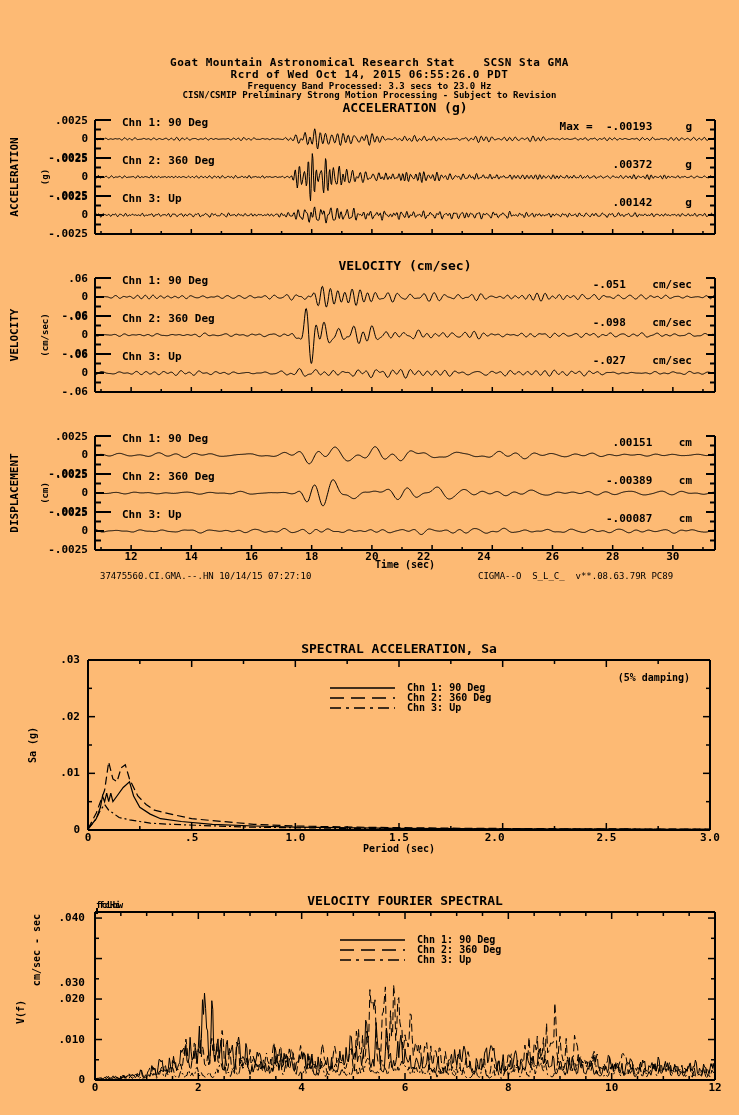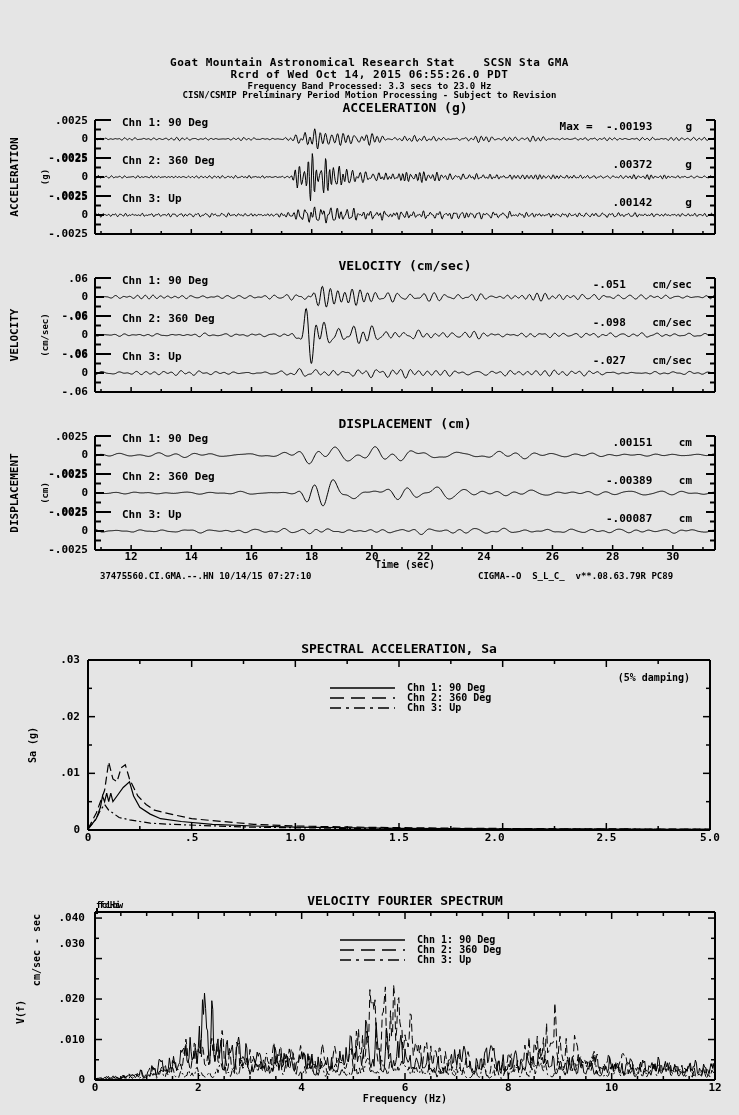--- a/index.html
+++ b/index.html
@@ -1,27 +1,27 @@
 <!DOCTYPE html>
 <html><head>
 <meta charset="utf-8">
 <style>
   html,body{margin:0;padding:0;background:#fff;}
-  #page{position:relative;width:739px;height:1115px;background:#e5e5e5;color:#000;
+  #page{position:relative;width:739px;height:1115px;background:#fdba74;color:#000;
         font-family:"DejaVu Sans Mono",monospace;overflow:hidden;}
   .abs{position:absolute;white-space:pre;}
   .ctr{left:0;width:739px;text-align:center;}
   .h1{font-size:11px;font-weight:700;letter-spacing:0.5px;}
   .h2{font-size:9px;font-weight:700;}
   .sect-title{font-size:13px;font-weight:700;left:95px;width:620px;text-align:center;}
   .tick{font-size:11px;font-weight:700;line-height:11px;}
   .yt{width:55px;text-align:right;left:33px;}
   .chn{font-size:11px;font-weight:700;line-height:11px;}
   .maxl{font-size:11px;font-weight:700;line-height:11px;width:240px;text-align:right;left:452px;}
-  .foot{font-size:9px;font-weight:700;}
+  .foot{font-size:9px;font-weight:400;}
   .axlab{font-size:10px;font-weight:700;}
   .rlabel{position:absolute;white-space:nowrap;transform:translate(-50%,-50%) rotate(-90deg);font-weight:700;}
   .leg{font-size:10px;font-weight:700;line-height:10px;}
   svg{position:absolute;left:0;top:0;}
 </style>
 </head>
 <body>
 
 <div id="page">
   <svg id="gfx" width="739" height="1115" viewBox="0 0 739 1115">
@@ -345,47 +345,46 @@
         <polyline points="95.0,1079.0 96.0,1078.9 97.1,1078.2 98.1,1078.7 99.1,1079.2 100.2,1079.0 101.2,1079.0 102.2,1077.9 103.3,1077.4 104.3,1078.5 105.3,1078.2 106.4,1076.5 107.4,1077.2 108.4,1078.6 109.5,1078.8 110.5,1077.8 111.5,1076.9 112.6,1077.6 113.6,1078.5 114.6,1077.1 115.7,1076.2 116.7,1077.8 117.7,1077.5 118.8,1078.7 119.8,1078.8 120.8,1079.0 121.9,1077.5 122.9,1075.2 123.9,1076.8 125.0,1078.4 126.0,1076.8 127.0,1074.1 128.1,1074.6 129.1,1073.9 130.1,1076.4 131.2,1077.0 132.2,1078.4 133.2,1077.7 134.3,1075.3 135.3,1075.3 136.3,1076.0 137.4,1074.9 138.4,1077.1 139.4,1075.5 140.5,1070.9 141.5,1070.0 142.5,1074.2 143.6,1076.7 144.6,1077.0 145.6,1077.3 146.7,1076.2 147.7,1072.0 148.7,1070.5 149.8,1068.0 150.8,1067.7 151.8,1071.3 152.9,1067.1 153.9,1069.2 154.9,1067.0 156.0,1075.1 157.0,1077.2 158.0,1077.1 159.1,1075.2 160.1,1072.7 161.1,1068.1 162.2,1066.5 163.2,1072.0 164.2,1065.4 165.3,1064.1 166.3,1070.5 167.3,1069.8 168.4,1073.7 169.4,1069.2 170.4,1067.0 171.5,1068.4 172.5,1060.5 173.5,1063.0 174.6,1060.5 175.6,1067.6 176.6,1068.6 177.7,1070.0 178.7,1068.2 179.7,1067.8 180.8,1063.8 181.8,1069.6 182.8,1063.4 183.9,1053.5 184.9,1049.6 185.9,1039.1 187.0,1046.8 188.0,1060.6 189.0,1063.6 190.1,1070.2 191.1,1067.4 192.1,1059.4 193.2,1060.1 194.2,1043.1 195.2,1044.0 196.3,1063.4 197.3,1055.0 198.3,1049.1 199.4,1053.1 200.4,1039.8 201.4,1056.8 202.5,1046.6 203.5,1051.1 204.5,1064.0 205.6,1065.6 206.6,1064.0 207.6,1055.7 208.7,1064.9 209.7,1063.5 210.7,1044.9 211.8,1038.3 212.8,1050.5 213.8,1043.8 214.9,1060.7 215.9,1057.7 216.9,1043.1 218.0,1061.8 219.0,1062.4 220.0,1047.7 221.1,1043.3 222.1,1030.5 223.1,1037.8 224.2,1058.6 225.2,1056.3 226.2,1062.6 227.3,1070.6 228.3,1066.7 229.3,1052.2 230.4,1054.4 231.4,1066.5 232.4,1069.4 233.5,1070.7 234.5,1073.4 235.5,1060.9 236.6,1042.2 237.6,1046.1 238.6,1042.6 239.7,1066.0 240.7,1068.1 241.7,1064.3 242.8,1068.3 243.8,1067.0 244.8,1066.1 245.9,1062.4 246.9,1057.9 247.9,1065.3 249.0,1059.6 250.0,1049.4 251.0,1062.9 252.1,1061.1 253.1,1058.3 254.1,1058.9 255.2,1061.5 256.2,1069.0 257.2,1069.8 258.3,1070.2 259.3,1065.6 260.3,1060.7 261.4,1070.0 262.4,1067.1 263.4,1059.9 264.5,1068.8 265.5,1072.1 266.5,1072.1 267.6,1070.5 268.6,1065.6 269.6,1069.2 270.7,1066.7 271.7,1063.9 272.7,1051.0 273.8,1042.4 274.8,1049.9 275.8,1064.5 276.9,1063.8 277.9,1052.6 278.9,1055.9 280.0,1046.2 281.0,1048.5 282.0,1064.3 283.1,1068.4 284.1,1058.8 285.1,1057.2 286.2,1068.7 287.2,1067.9 288.2,1057.7 289.3,1048.9 290.3,1056.8 291.3,1049.0 292.4,1049.4 293.4,1058.4 294.4,1071.7 295.5,1074.7 296.5,1072.9 297.5,1066.1 298.6,1059.5 299.6,1051.9 300.6,1045.5 301.7,1052.6 302.7,1056.7 303.7,1052.1 304.8,1054.0 305.8,1063.3 306.8,1069.3 307.9,1064.5 308.9,1056.1 309.9,1062.5 311.0,1063.6 312.0,1055.1 313.0,1063.5 314.1,1065.0 315.1,1060.6 316.1,1070.8 317.2,1072.5 318.2,1075.3 319.2,1071.8 320.3,1061.5 321.3,1052.6 322.3,1043.6 323.4,1049.6 324.4,1059.4 325.4,1060.8 326.5,1070.8 327.5,1072.7 328.5,1074.5 329.6,1074.3 330.6,1071.0 331.6,1066.0 332.7,1059.2 333.7,1051.2 334.7,1046.2 335.8,1052.2 336.8,1062.8 337.8,1057.2 338.9,1060.7 339.9,1062.8 340.9,1062.4 342.0,1062.7 343.0,1064.3 344.0,1066.8 345.1,1068.8 346.1,1067.6 347.1,1062.5 348.2,1063.4 349.2,1055.7 350.2,1050.4 351.3,1048.4 352.3,1059.2 353.3,1068.6 354.4,1071.1 355.4,1053.0 356.4,1031.0 357.5,1045.4 358.5,1029.0 359.5,1047.4 360.6,1054.1 361.6,1051.1 362.6,1035.1 363.7,1058.5 364.7,1059.6 365.7,1052.0 366.8,1031.0 367.8,1042.5 368.8,1035.0 369.9,989.6 370.9,1001.8 371.9,1004.6 373.0,1002.0 374.0,1009.8 375.0,999.8 376.1,1029.8 377.1,1054.8 378.1,1062.5 379.2,1064.2 380.2,1062.9 381.2,1044.6 382.3,1013.8 383.3,1012.0 384.3,1000.1 385.4,986.9 386.4,1042.3 387.4,1047.8 388.5,1053.4 389.5,1038.7 390.5,1010.7 391.6,1036.1 392.6,1033.2 393.6,984.8 394.7,996.4 395.7,1040.5 396.7,1029.5 397.8,1000.1 398.8,997.6 399.8,1021.8 400.9,1028.1 401.9,1027.9 402.9,1050.9 404.0,1043.9 405.0,1034.8 406.0,1041.0 407.1,1039.8 408.1,1047.0 409.1,1038.4 410.2,1013.8 411.2,1014.9 412.2,1037.7 413.3,1055.6 414.3,1050.5 415.3,1044.1 416.4,1042.7 417.4,1051.1 418.4,1045.1 419.5,1053.5 420.5,1045.3 421.5,1061.1 422.6,1064.4 423.6,1055.2 424.6,1046.3 425.7,1048.0 426.7,1042.6 427.7,1054.4 428.8,1068.4 429.8,1060.1 430.8,1045.9 431.9,1061.3 432.9,1065.4 433.9,1056.7 435.0,1050.7 436.0,1051.1 437.0,1057.6 438.1,1062.6 439.1,1048.0 440.1,1048.2 441.2,1060.4 442.2,1067.4 443.2,1071.2 444.3,1061.4 445.3,1051.4 446.3,1058.8 447.4,1066.3 448.4,1066.0 449.4,1061.0 450.5,1059.7 451.5,1066.9 452.5,1073.7 453.6,1075.0 454.6,1075.7 455.6,1074.6 456.7,1067.0 457.7,1055.0 458.7,1054.0 459.8,1062.3 460.8,1072.9 461.8,1075.0 462.9,1070.7 463.9,1066.0 464.9,1066.5 466.0,1058.3 467.0,1058.5 468.0,1051.6 469.1,1056.2 470.1,1069.6 471.1,1071.6 472.2,1068.5 473.2,1071.9 474.2,1071.2 475.3,1073.7 476.3,1070.8 477.3,1064.9 478.4,1067.7 479.4,1068.1 480.4,1069.1 481.5,1070.0 482.5,1061.9 483.5,1059.3 484.6,1059.4 485.6,1072.4 486.6,1075.8 487.7,1075.9 488.7,1074.6 489.7,1075.2 490.8,1068.5 491.8,1057.8 492.8,1062.0 493.9,1061.7 494.9,1068.1 495.9,1068.2 497.0,1070.4 498.0,1061.3 499.0,1061.3 500.1,1070.2 501.1,1069.1 502.1,1062.0 503.2,1068.4 504.2,1074.2 505.2,1070.4 506.3,1062.4 507.3,1062.4 508.3,1052.8 509.4,1056.2 510.4,1057.8 511.4,1053.7 512.5,1069.8 513.5,1071.1 514.5,1064.0 515.6,1063.3 516.6,1065.7 517.6,1060.3 518.7,1070.6 519.7,1069.0 520.7,1059.6 521.8,1059.0 522.8,1063.0 523.8,1059.8 524.9,1045.0 525.9,1052.1 526.9,1053.4 528.0,1055.5 529.0,1037.1 530.0,1053.3 531.1,1066.2 532.1,1070.1 533.1,1060.6 534.2,1042.9 535.2,1044.4 536.2,1050.1 537.3,1036.2 538.3,1055.2 539.3,1059.0 540.4,1048.1 541.4,1055.5 542.4,1052.0 543.5,1037.6 544.5,1062.8 545.5,1048.0 546.6,1023.2 547.6,1052.9 548.6,1051.7 549.7,1046.7 550.7,1042.9 551.7,1043.3 552.8,1043.0 553.8,1040.5 554.8,1002.9 555.9,1019.9 556.9,1052.3 557.9,1059.1 559.0,1044.6 560.0,1036.3 561.0,1050.1 562.1,1055.9 563.1,1060.9 564.1,1059.9 565.2,1055.6 566.2,1038.4 567.2,1056.3 568.3,1061.4 569.3,1063.9 570.3,1062.5 571.4,1063.6 572.4,1056.7 573.4,1056.7 574.5,1035.2 575.5,1039.9 576.5,1042.9 577.6,1047.1 578.6,1062.7 579.6,1057.8 580.7,1059.1 581.7,1061.2 582.7,1061.7 583.8,1063.4 584.8,1063.1 585.8,1064.2 586.9,1066.9 587.9,1061.8 588.9,1067.0 590.0,1062.9 591.0,1070.6 592.0,1066.4 593.1,1054.0 594.1,1052.2 595.1,1064.9 596.2,1058.0 597.2,1054.0 598.2,1066.7 599.3,1071.0 600.3,1067.0 601.3,1068.0 602.4,1069.1 603.4,1066.1 604.4,1064.3 605.5,1069.2 606.5,1063.7 607.5,1060.8 608.6,1053.4 609.6,1058.6 610.6,1069.0 611.7,1069.0 612.7,1062.9 613.7,1071.7 614.8,1070.4 615.8,1068.9 616.8,1066.6 617.9,1067.9 618.9,1065.0 619.9,1061.6 621.0,1061.2 622.0,1054.4 623.0,1053.3 624.1,1055.3 625.1,1058.0 626.1,1057.2 627.2,1064.3 628.2,1074.0 629.2,1070.9 630.3,1064.4 631.3,1073.0 632.3,1069.5 633.4,1064.6 634.4,1066.1 635.4,1067.8 636.5,1070.5 637.5,1067.5 638.5,1068.5 639.6,1064.0 640.6,1069.4 641.6,1075.0 642.7,1076.1 643.7,1072.9 644.7,1070.7 645.8,1075.9 646.8,1076.8 647.8,1074.7 648.9,1071.7 649.9,1072.3 650.9,1066.0 652.0,1062.6 653.0,1068.2 654.0,1064.5 655.1,1067.8 656.1,1072.3 657.1,1065.9 658.2,1064.9 659.2,1071.4 660.2,1066.6 661.3,1063.3 662.3,1070.3 663.3,1069.4 664.4,1064.1 665.4,1068.6 666.4,1072.8 667.5,1072.0 668.5,1066.7 669.5,1062.6 670.6,1071.4 671.6,1071.8 672.6,1073.7 673.7,1068.1 674.7,1066.7 675.7,1070.7 676.8,1067.9 677.8,1066.4 678.8,1071.2 679.9,1072.1 680.9,1070.7 681.9,1065.2 683.0,1071.8 684.0,1068.5 685.0,1068.3 686.1,1070.4 687.1,1070.7 688.1,1067.6 689.2,1063.7 690.2,1068.0 691.2,1075.4 692.3,1077.2 693.3,1073.1 694.3,1067.5 695.4,1075.3 696.4,1075.6 697.4,1074.2 698.5,1073.7 699.5,1068.1 700.5,1070.7 701.6,1075.0 702.6,1071.1 703.6,1067.3 704.7,1073.5 705.7,1072.9 706.7,1067.2 707.8,1069.9 708.8,1073.3 709.8,1069.6 710.9,1066.8 711.9,1063.7 712.9,1068.8 714.0,1071.0 715.0,1068.7 " fill="none" stroke="#000" stroke-width="1" stroke-dasharray="8 4"></polyline>
         <polyline points="340,940 405,940" fill="none" stroke="#000" stroke-width="1.4"></polyline>
         <polyline points="340,950 405,950" fill="none" stroke="#000" stroke-width="1.4" stroke-dasharray="14 7"></polyline>
         <polyline points="340,960 405,960" fill="none" stroke="#000" stroke-width="1.4" stroke-dasharray="11 5 3 5"></polyline>
       </g>
     </svg>
 
   <div class="abs ctr h1" style="top:56px">Goat Mountain Astronomical Research Stat    SCSN Sta GMA</div>
   <div class="abs ctr h1" style="top:68px">Rcrd of Wed Oct 14, 2015 06:55:26.0 PDT</div>
   <div class="abs ctr h2" style="top:81px">Frequency Band Processed: 3.3 secs to 23.0 Hz</div>
-  <div class="abs ctr h2" style="top:90px">CISN/CSMIP Preliminary Period Motion Processing - Subject to Revision</div>
+  <div class="abs ctr h2" style="top:90px">CISN/CSMIP Preliminary Strong Motion Processing - Subject to Revision</div>
 
   <div class="abs sect-title" style="top:100px">ACCELERATION (g)</div>
   <div class="abs sect-title" style="top:258px">VELOCITY (cm/sec)</div>
-  <div class="abs sect-title" style="top:416px">DISPLACEMENT (cm)</div>
 
   <div class="rlabel" style="left:14px;top:177px;font-size:11px">ACCELERATION</div>
   <div class="rlabel" style="left:45px;top:177px;font-size:9px">(g)</div>
   <div class="rlabel" style="left:14px;top:335px;font-size:11px">VELOCITY</div>
   <div class="rlabel" style="left:45px;top:335px;font-size:9px">(cm/sec)</div>
   <div class="rlabel" style="left:14px;top:493px;font-size:11px">DISPLACEMENT</div>
   <div class="rlabel" style="left:45px;top:493px;font-size:9px">(cm)</div>
 
   <div class="abs axlab" style="left:95px;top:559px;width:620px;text-align:center">Time (sec)</div>
   <div class="abs foot" style="left:100px;top:571px">37475560.CI.GMA.--.HN 10/14/15 07:27:10</div>
   <div class="abs foot" style="left:478px;top:571px">CIGMA--O  S_L_C_  v**.08.63.79R PC89</div>
 
   <div class="abs sect-title" style="left:88px;width:622px;top:641px">SPECTRAL ACCELERATION, Sa</div>
   <div class="abs axlab" style="left:500px;top:672px;width:190px;text-align:right">(5% damping)</div>
   <div class="rlabel" style="left:32px;top:745px;font-size:10px">Sa (g)</div>
-
-  <div class="abs sect-title" style="left:95px;width:620px;top:893px">VELOCITY FOURIER SPECTRUM</div>
+  <div class="abs axlab" style="left:88px;top:843px;width:622px;text-align:center">Period (sec)</div>
+
+  <div class="abs sect-title" style="left:95px;width:620px;top:893px">VELOCITY FOURIER SPECTRAL</div>
   <div class="abs" style="left:96px;top:900px;font-size:9px;font-weight:700">fcLow</div>
   <div class="abs" style="left:99px;top:900px;font-size:9px;font-weight:700">fcHi</div>
   <div class="rlabel" style="left:36px;top:950px;font-size:10px">cm/sec - sec</div>
   <div class="rlabel" style="left:20px;top:1012px;font-size:10px">V(f)</div>
-  <div class="abs axlab" style="left:95px;top:1093px;width:620px;text-align:center">Frequency (Hz)</div>
 <div class="abs tick yt" style="top:115px">.0025</div>
     <div class="abs tick yt" style="top:133px">0</div>
     <div class="abs tick yt" style="top:152px">-.0025</div>
     <div class="abs chn" style="left:122px;top:117px">Chn 1: 90 Deg</div>
     <div class="abs maxl" style="top:121px">Max =  -.00193     g</div>
     <div class="abs tick yt" style="top:153px">.0025</div>
     <div class="abs tick yt" style="top:171px">0</div>
     <div class="abs tick yt" style="top:190px">-.0025</div>
     <div class="abs chn" style="left:122px;top:155px">Chn 2: 360 Deg</div>
     <div class="abs maxl" style="top:159px">.00372     g</div>
@@ -440,26 +439,26 @@
     <div class="abs tick yt" style="left:25px;top:654px">.03</div>
     <div class="abs tick yt" style="left:25px;top:710.6666666666666px">.02</div>
     <div class="abs tick yt" style="left:25px;top:767.3333333333334px">.01</div>
     <div class="abs tick yt" style="left:25px;top:824px">0</div>
     <div class="abs tick" style="left:70px;top:832px;width:36px;text-align:center">0</div>
     <div class="abs tick" style="left:173.66666666666666px;top:832px;width:36px;text-align:center">.5</div>
     <div class="abs tick" style="left:277.3333333333333px;top:832px;width:36px;text-align:center">1.0</div>
     <div class="abs tick" style="left:381px;top:832px;width:36px;text-align:center">1.5</div>
     <div class="abs tick" style="left:484.66666666666663px;top:832px;width:36px;text-align:left">2.0</div>
     <div class="abs tick" style="left:588.3333333333334px;top:832px;width:36px;text-align:center">2.5</div>
-    <div class="abs tick" style="left:692px;top:832px;width:36px;text-align:center">5.0</div>
+    <div class="abs tick" style="left:692px;top:832px;width:36px;text-align:center">3.0</div>
     <div class="abs leg" style="left:417px;top:935px">Chn 1: 90 Deg</div>
     <div class="abs leg" style="left:417px;top:945px">Chn 2: 360 Deg</div>
     <div class="abs leg" style="left:417px;top:955px">Chn 3: Up</div>
     <div class="abs tick yt" style="left:30px;top:912.0722891566265px">.040</div>
-    <div class="abs tick yt" style="left:30px;top:938px">.030</div>
+    <div class="abs tick yt" style="left:30px;top:977px">.030</div>
     <div class="abs tick yt" style="left:30px;top:993.0361445783133px">.020</div>
     <div class="abs tick yt" style="left:30px;top:1033.5180722891566px">.010</div>
     <div class="abs tick yt" style="left:30px;top:1074px">0</div>
     <div class="abs tick" style="left:77px;top:1082px;width:36px;text-align:center">0</div>
     <div class="abs tick" style="left:180.33333333333331px;top:1082px;width:36px;text-align:center">2</div>
     <div class="abs tick" style="left:283.66666666666663px;top:1082px;width:36px;text-align:center">4</div>
     <div class="abs tick" style="left:387px;top:1082px;width:36px;text-align:center">6</div>
     <div class="abs tick" style="left:490.3333333333333px;top:1082px;width:36px;text-align:center">8</div>
     <div class="abs tick" style="left:593.6666666666667px;top:1082px;width:36px;text-align:center">10</div>
     <div class="abs tick" style="left:697px;top:1082px;width:36px;text-align:center">12</div>

